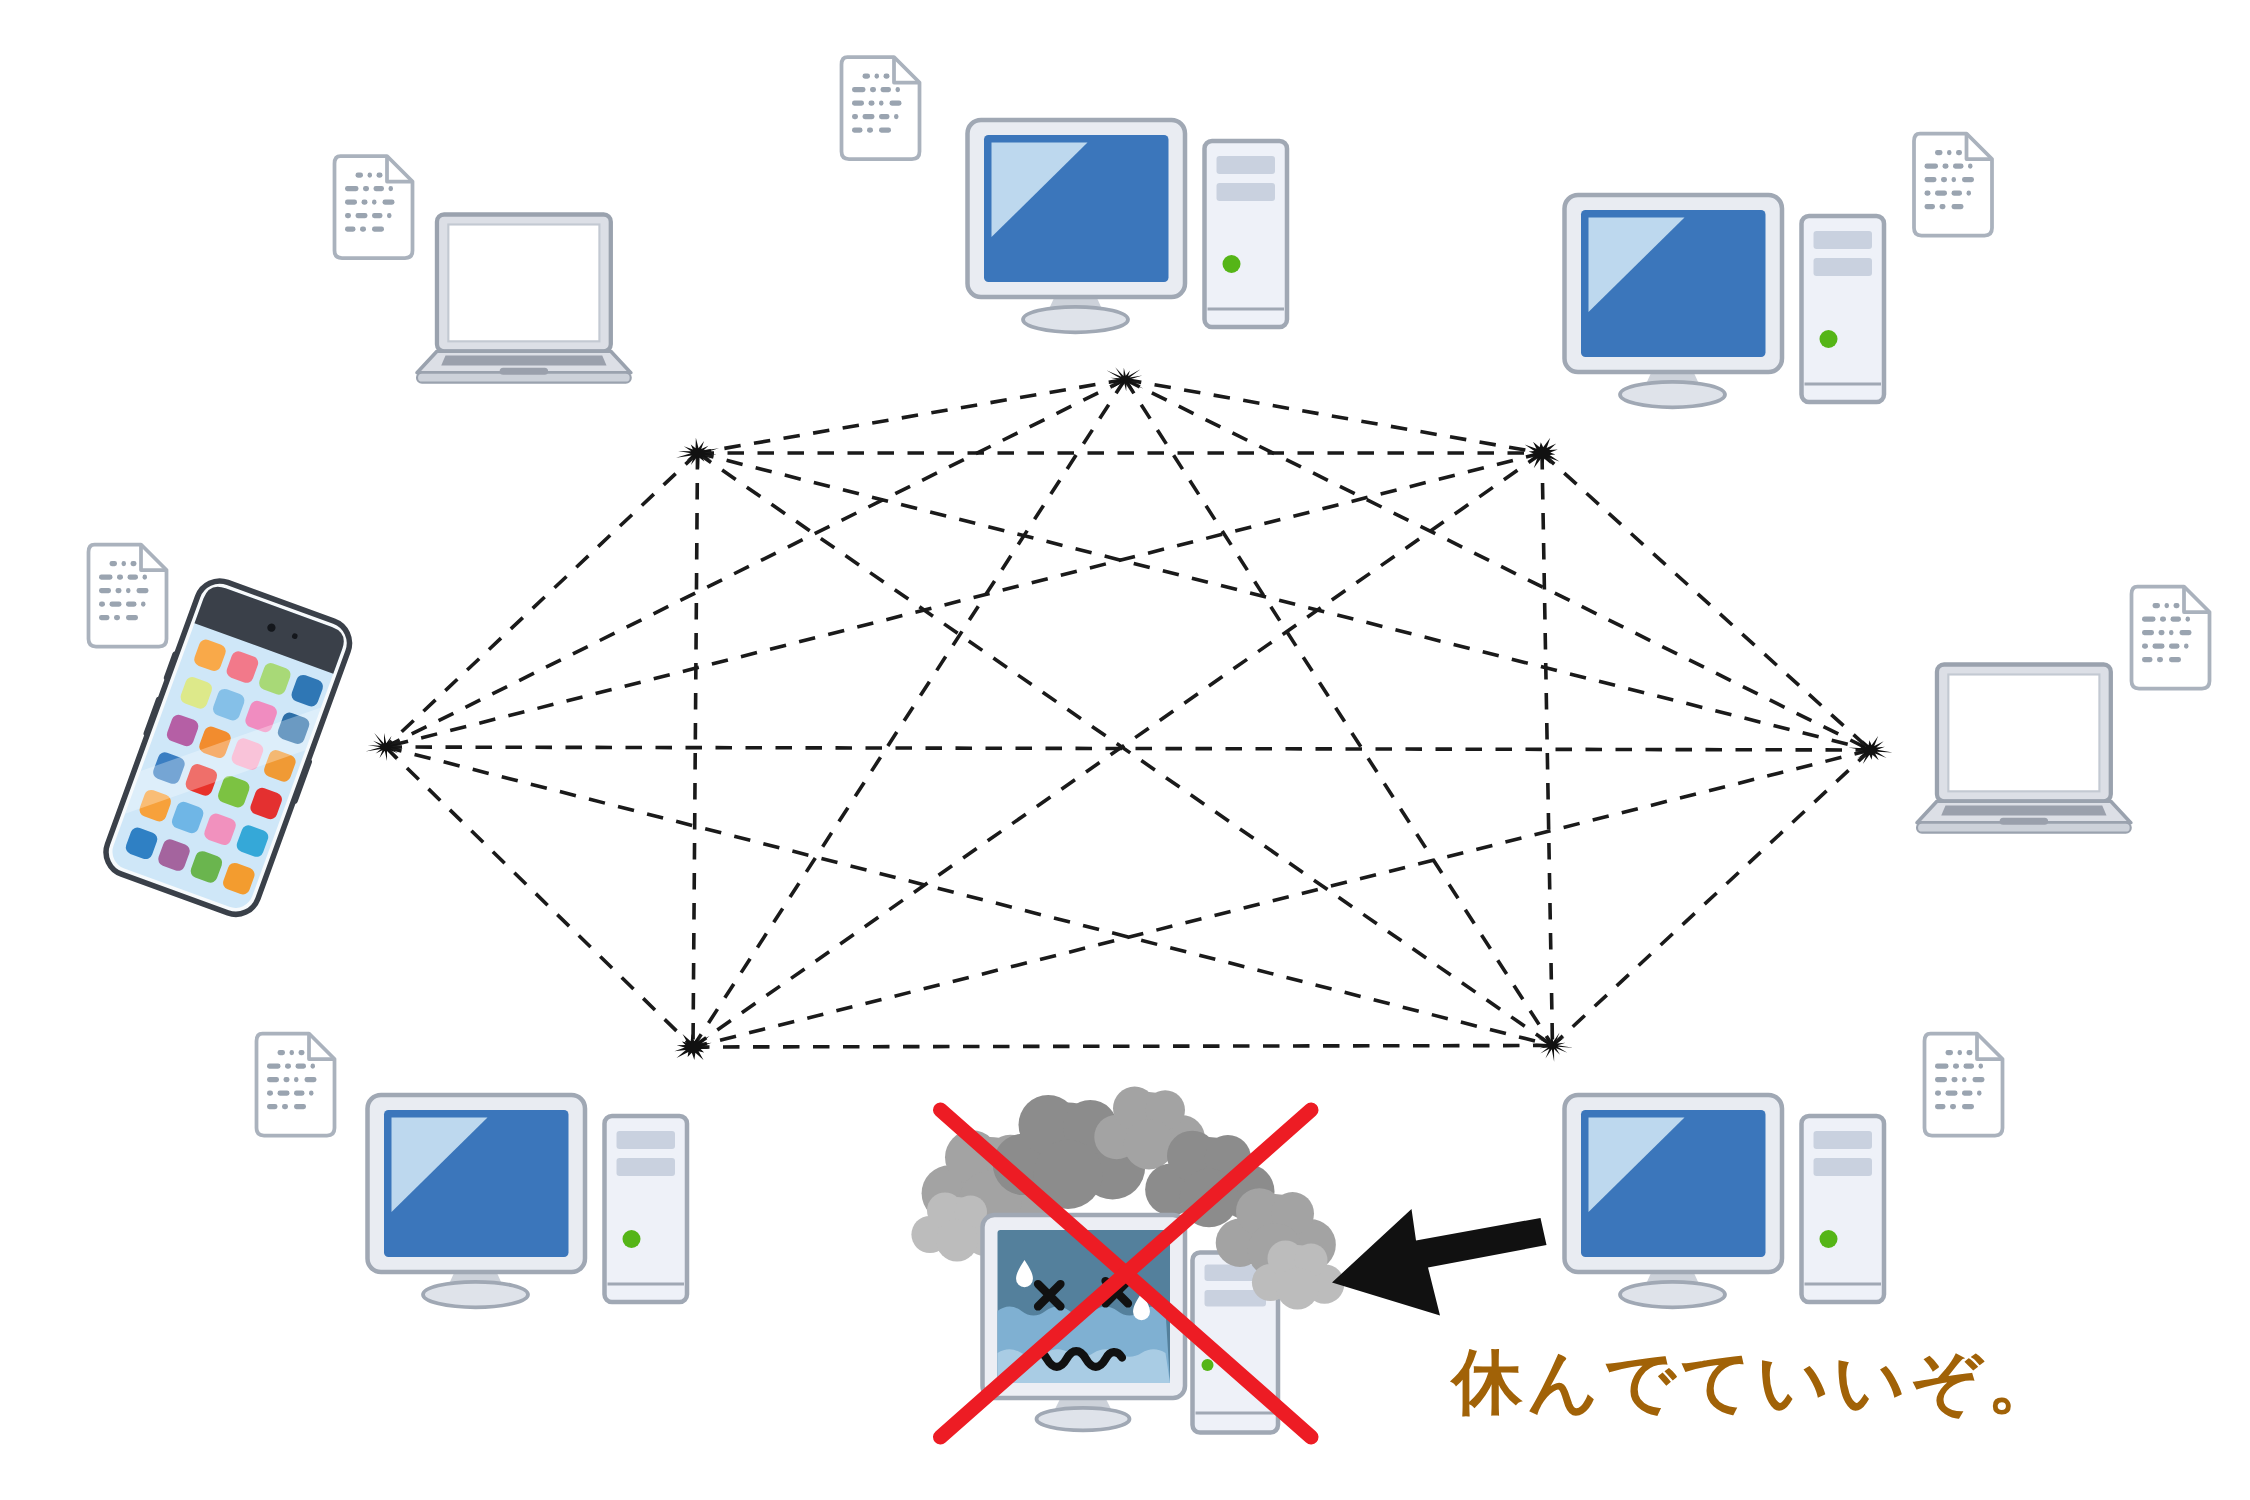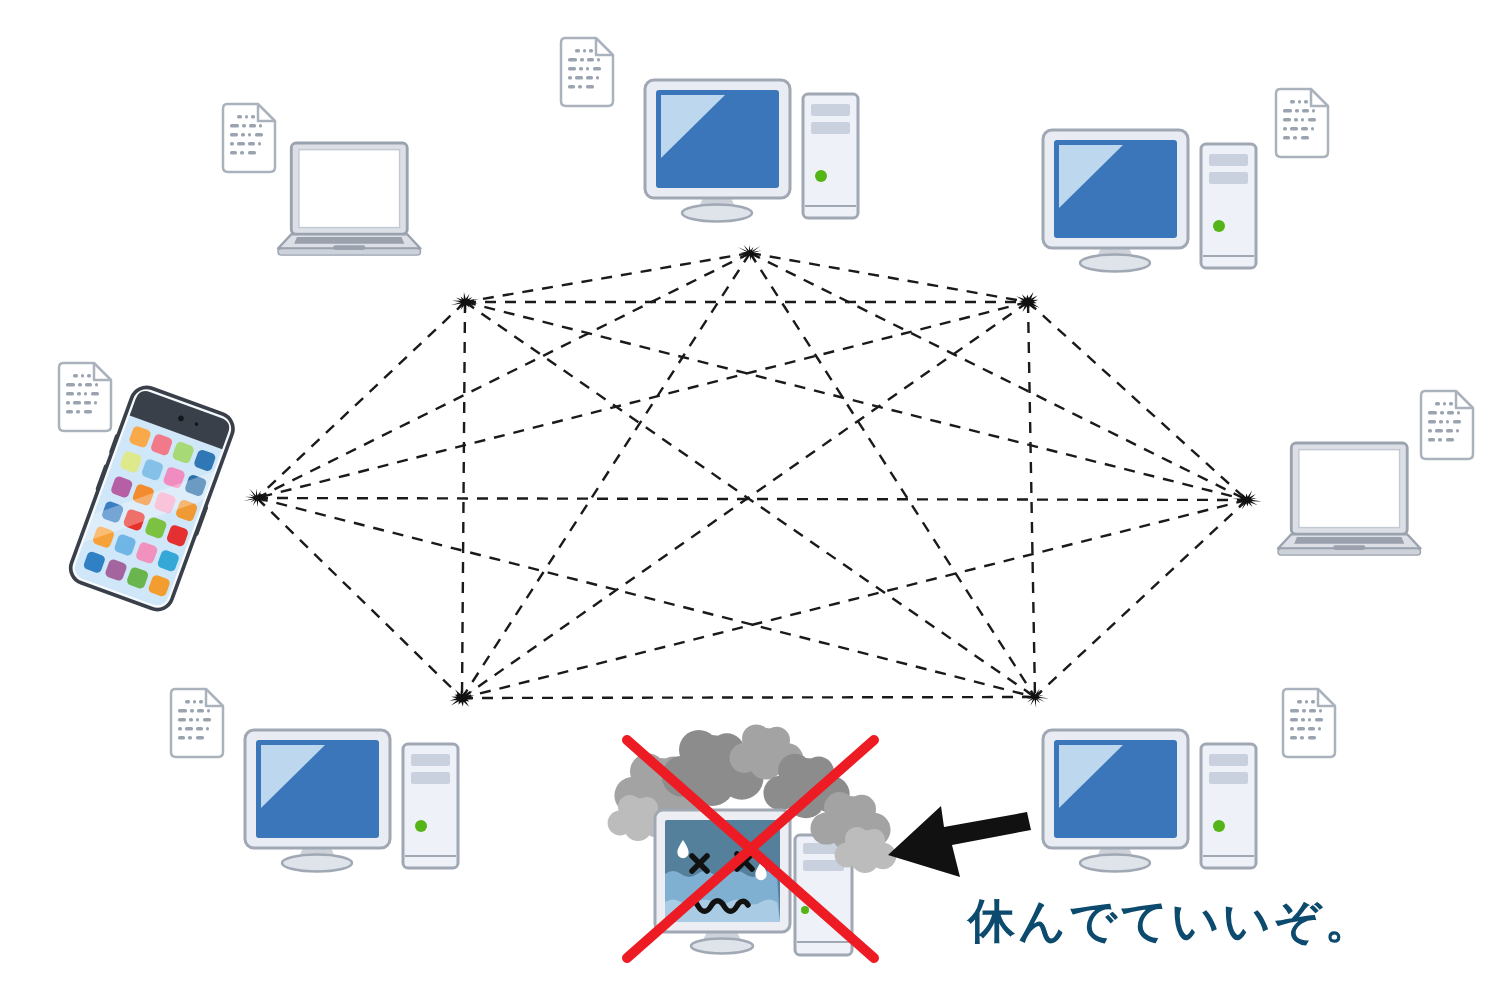--- a/index.html
+++ b/index.html
@@ -6,21 +6,21 @@
   .canvas{
     position:relative;
     width:1500px;height:1000px;
     background:#ffffff;
     overflow:hidden;
     font-family:"Liberation Sans","DejaVu Sans",sans-serif;
   }
   #diagram-svg{position:absolute;left:0;top:0;}
   .annotation{
     position:absolute;
-    color:#0c4a6e;
+    color:#a16207;
     font-weight:bold;
     font-family:"Liberation Sans","DejaVu Sans",sans-serif;
     letter-spacing:3px;
     white-space:nowrap;
   }
 </style>
 </head>
 <body>
 
 <div class="canvas">

